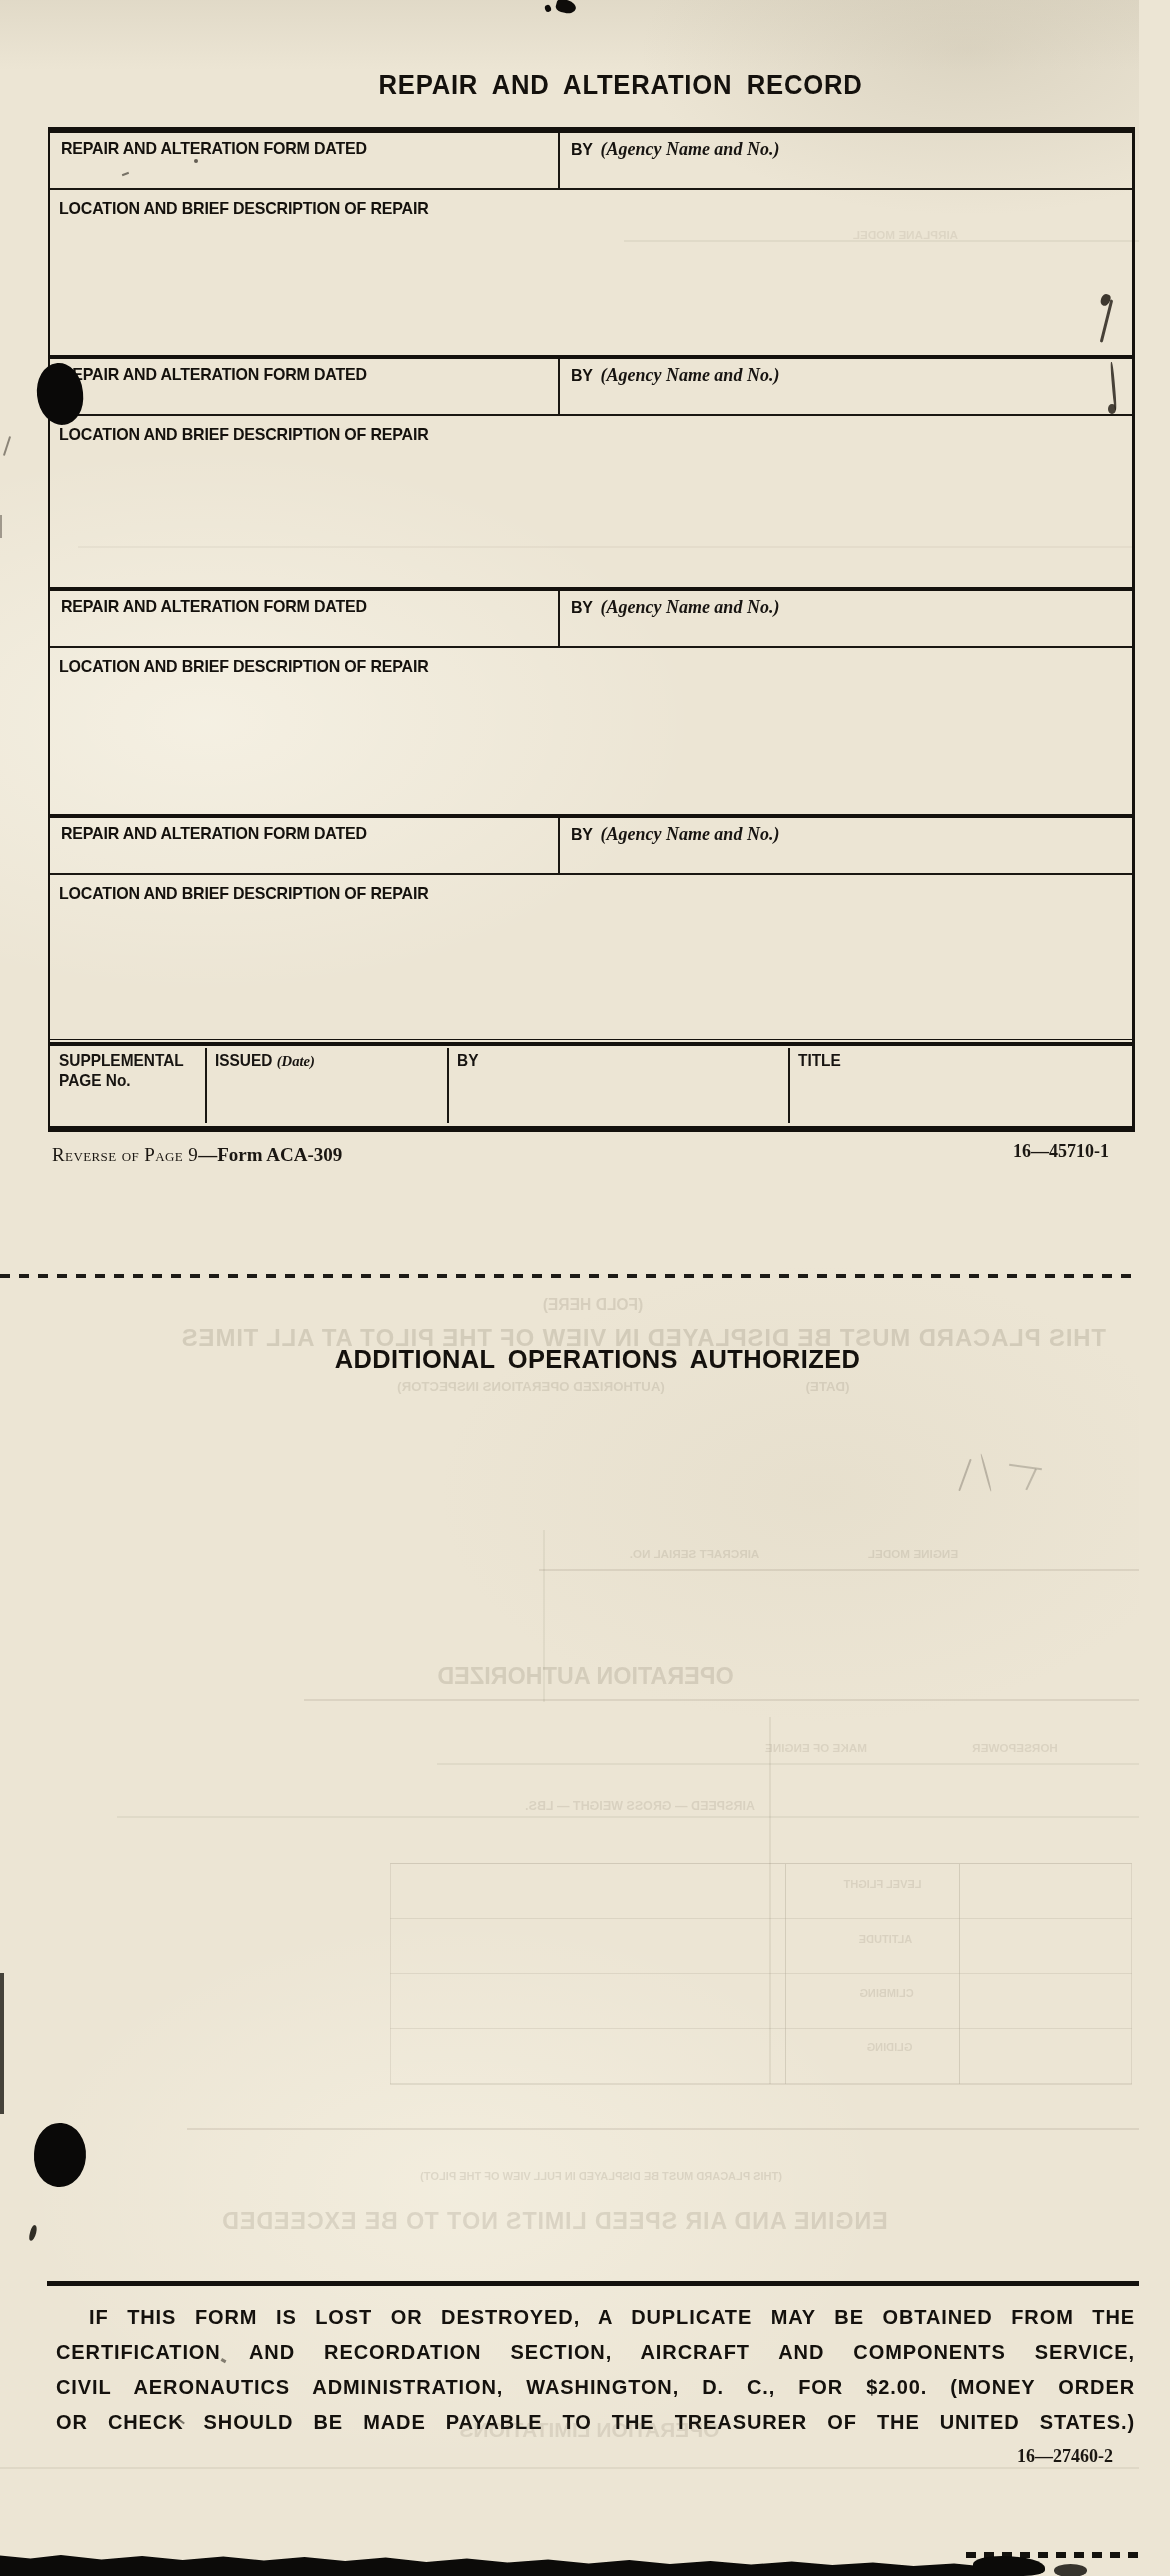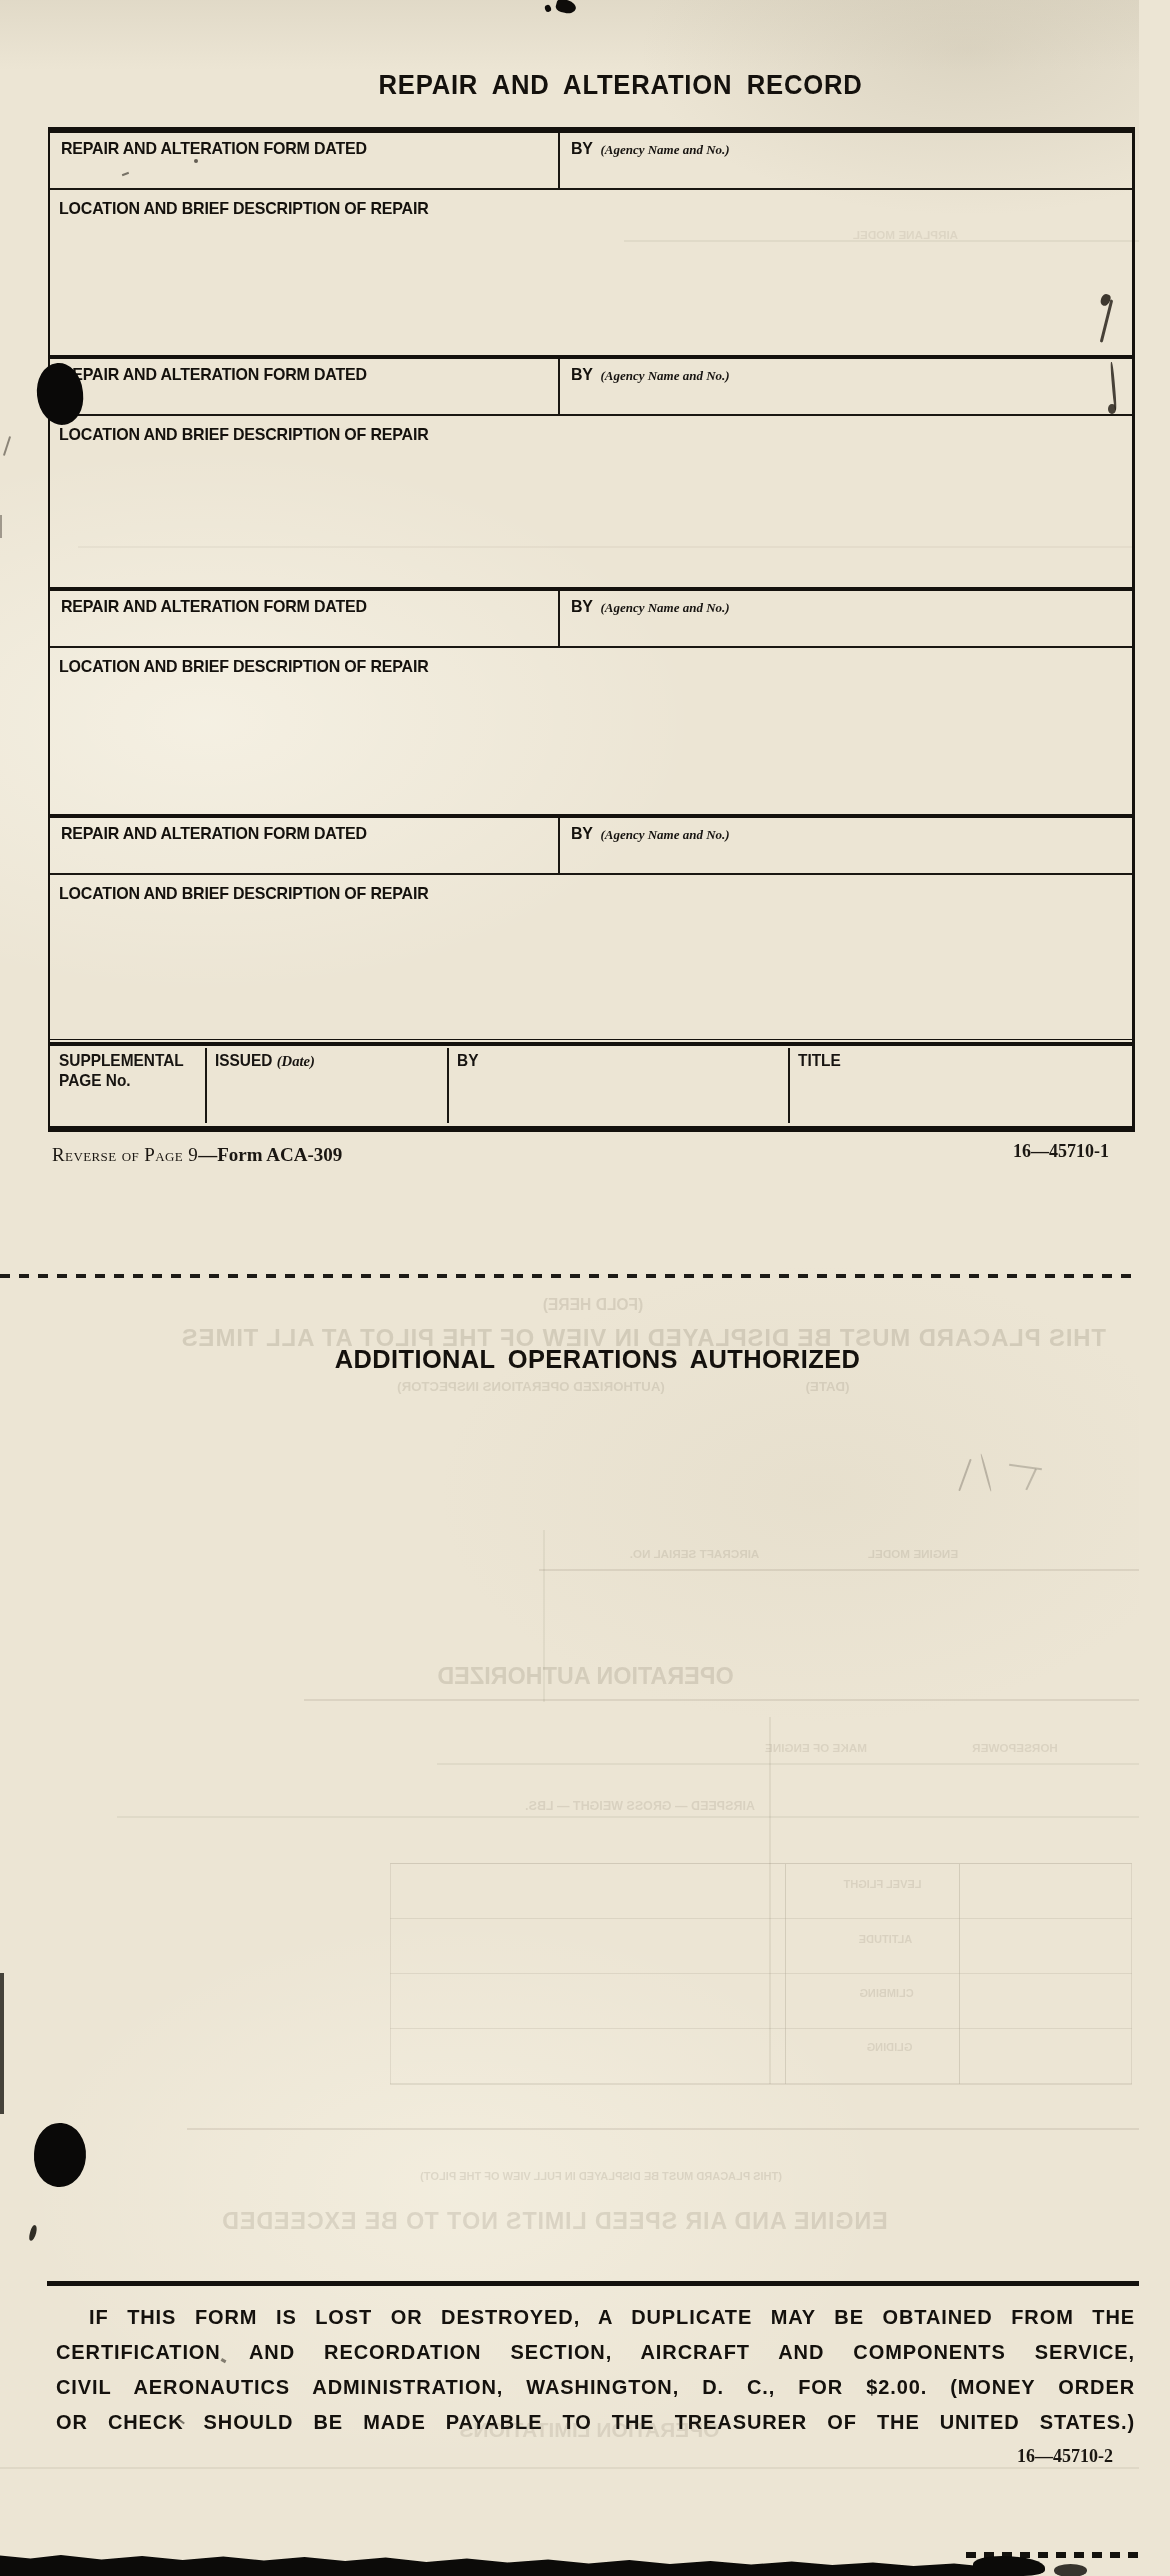--- a/index.html
+++ b/index.html
@@ -37,21 +37,21 @@
   .block{position:absolute;left:0;width:100%;box-sizing:border-box;}
   .block.bt{border-top:4.7px solid #14110d;}
   .hdr-line{position:absolute;top:55px;left:0;right:0;height:1.6px;background:#1a1712;}
   .by-divider{position:absolute;left:508px;top:0;width:2.3px;height:55px;background:#1a1712;}
   .lbl{
     font-weight:700;font-size:17px;letter-spacing:-0.2px;color:#14110d;
     transform:scaleX(.94);transform-origin:left center;white-space:nowrap;
   }
   .dated-label{position:absolute;left:11px;top:6.2px;}
   .by-cell{position:absolute;left:521px;top:6.2px;display:flex;gap:6.2px;align-items:baseline;white-space:nowrap;}
-  .hint{font-family:"Liberation Serif", serif;font-style:italic;font-weight:600;font-size:13px;letter-spacing:0;}
+  .hint{font-family:"Liberation Serif", serif;font-style:italic;font-weight:600;font-size:18px;letter-spacing:0;}
   .desc-label{position:absolute;left:9.4px;top:66px;}
   .fill{position:absolute;color:#14110d;font-size:17px;}
 
   
   #suppl{top:906px;height:87px;border-top:1.6px solid #14110d;}
   #suppl::before{content:"";position:absolute;top:2.3px;left:0;right:0;height:3.9px;background:#14110d;}
   .sdiv{position:absolute;top:7.8px;bottom:3.1px;width:2.3px;background:#1a1712;}
   .slbl{position:absolute;top:11px;font-weight:700;font-size:16.4px;transform:scaleX(.94);transform-origin:left center;white-space:nowrap;}
 
   
@@ -277,21 +277,21 @@
   <div class="abs" id="notice">
     <div class="nline indent">IF THIS FORM IS LOST OR DESTROYED, A DUPLICATE MAY BE OBTAINED FROM THE</div>
     <div class="nline">CERTIFICATION AND RECORDATION SECTION, AIRCRAFT AND COMPONENTS SERVICE,</div>
     <div class="nline">CIVIL AERONAUTICS ADMINISTRATION, WASHINGTON, D. C., FOR $2.00. (MONEY ORDER</div>
     <div class="nline">OR CHECK SHOULD BE MADE PAYABLE TO THE TREASURER OF THE UNITED STATES.)</div>
   </div>
   <div class="mark" style="left:176px;top:2420px;width:9.4px;height:2.3px;transform:rotate(35deg);opacity:.6;"></div>
   <div class="mark" style="left:221px;top:2359px;width:4.7px;height:3.1px;transform:rotate(30deg);opacity:.55;"></div>
 
   <div class="bleed" style="left:336px;top:2418px;width:507px;font-size:21px;opacity:.13;">OPERATION LIMITATIONS</div>
-  <div class="abs printcode" id="code2">16—45710-2</div>
+  <div class="abs printcode" id="code2">16—27460-2</div>
   <div class="bln" style="left:0;top:2467px;width:1171px;opacity:.09;"></div>
 
   <div class="abs" id="torn-main"></div>
   <div class="abs" id="torn-dashes"></div>
   <div class="abs" id="torn-blob1"></div>
   <div class="abs" id="torn-blob2"></div>
 
 </div>
 
 

